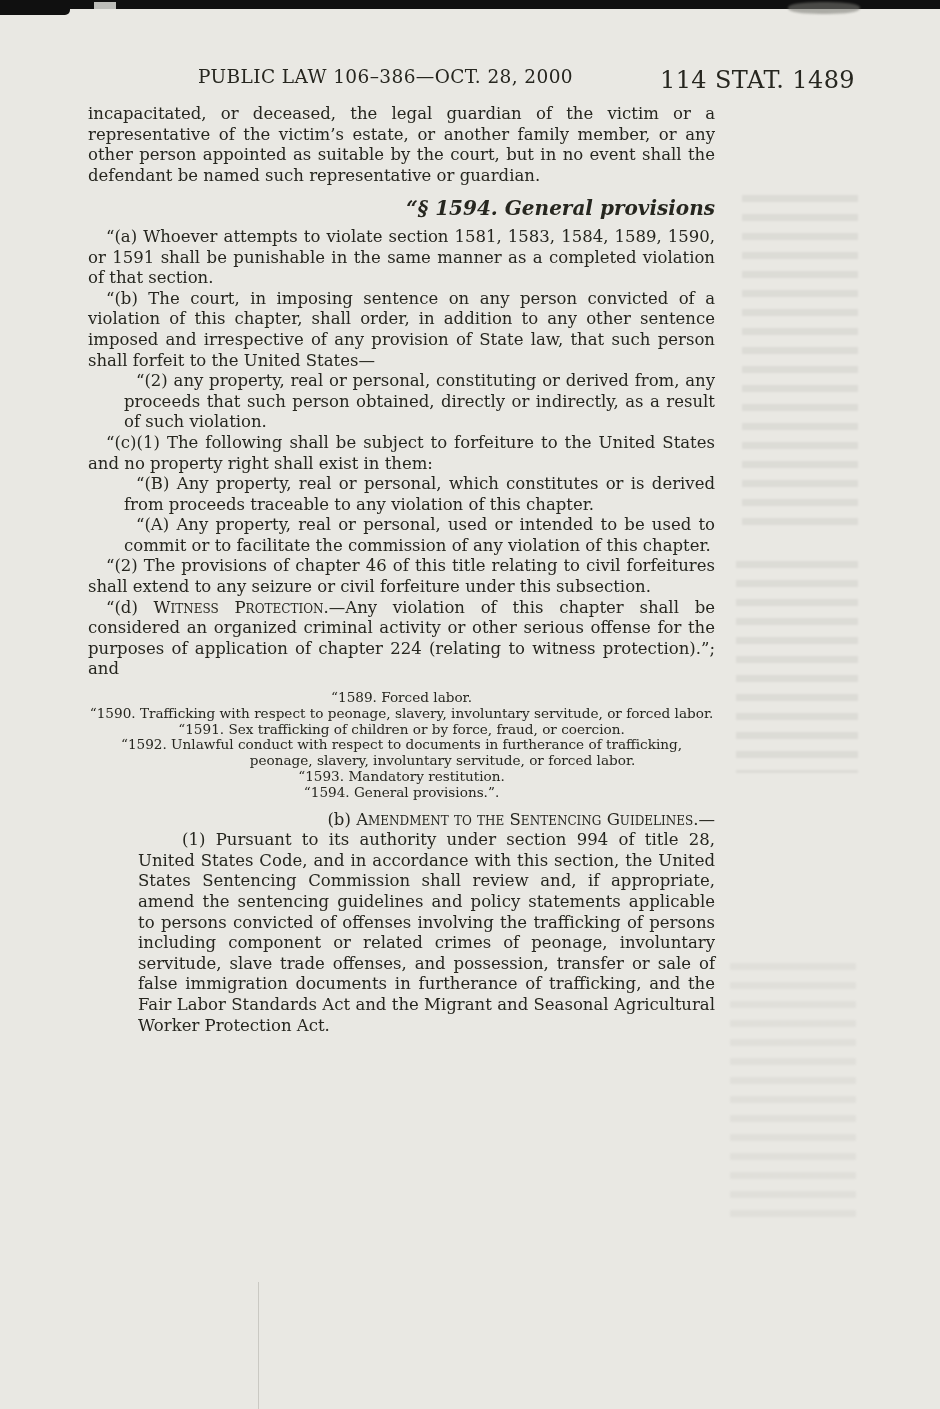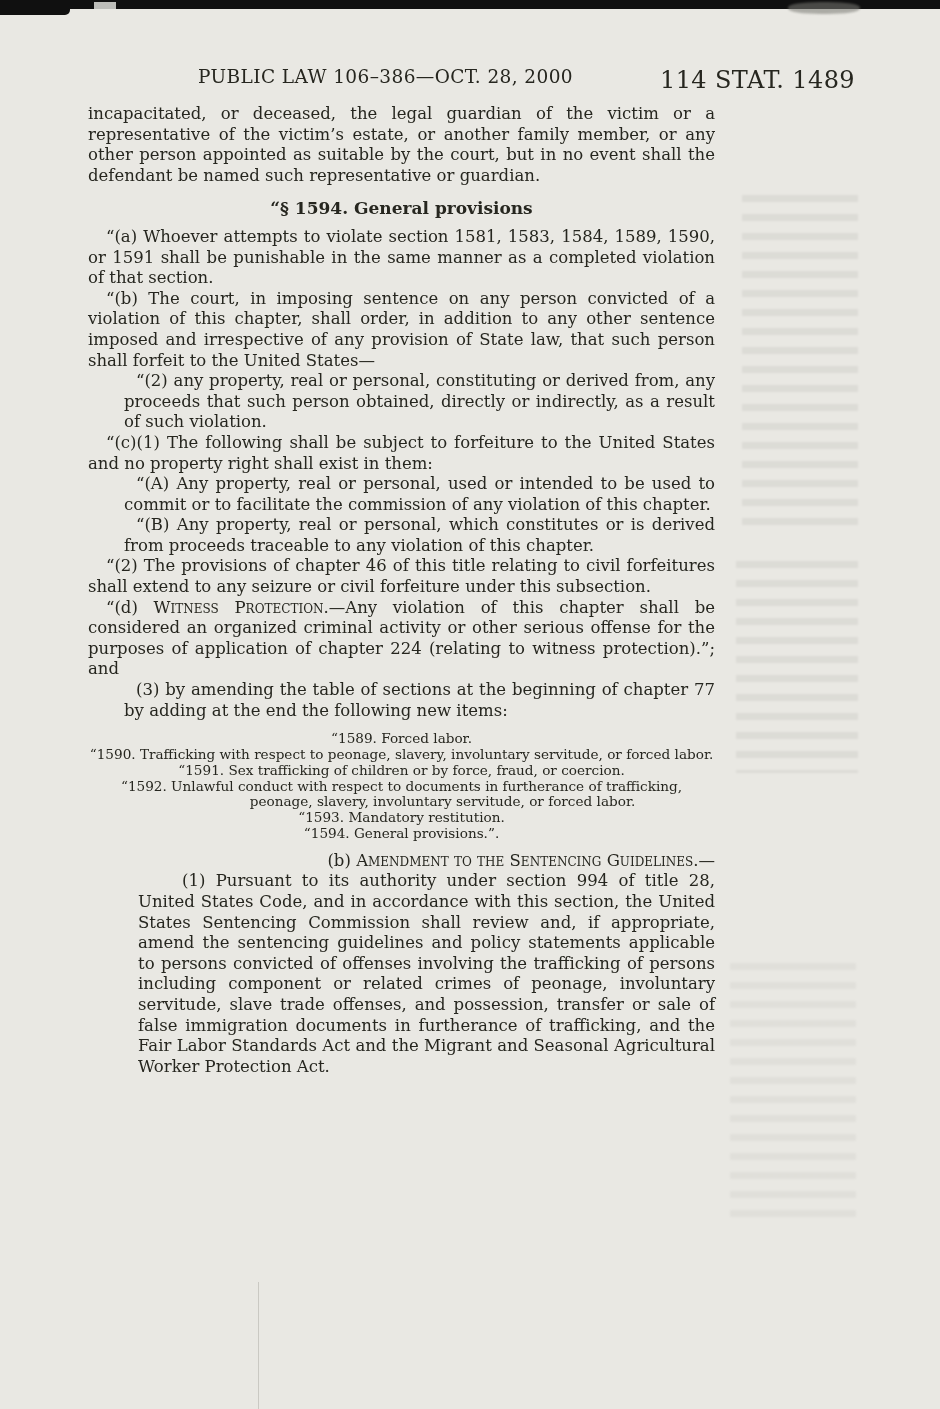--- a/index.html
+++ b/index.html
@@ -27,21 +27,21 @@
 
   
   .header { position: absolute; top: 66px; left: 88px; width: 767px; height: 24px; }
   .header-left { position: absolute; left: 110px; top: 0; font-size: 18.5px; letter-spacing: .4px; white-space: nowrap; }
   .header-right { position: absolute; right: 0; top: 0; font-size: 24px; letter-spacing: .4px; white-space: nowrap; }
 
   
   .content { position: absolute; top: 104px; left: 88px; width: 627px; font-size: 16.5px; line-height: 20.6px; text-align: justify; }
   .content p { margin: 0; text-indent: 18px; }
   p.p-cont { text-indent: 0; }
-  p.p-head { font-weight: bold; text-indent: 0; text-align: center; margin: 12px 0 8px 0; font-size: 17px; }
+  p.p-head { font-weight: bold; text-indent: 0; text-align: right; margin: 12px 0 8px 0; font-size: 20px; font-style: italic; }
   p.p-sub  { margin-left: 36px; text-indent: 12px; }
   p.p-amend { text-indent: 37px; text-align: right; }
   p.p-purs { margin-left: 50px; text-indent: 44px; }
   .sc { font-variant: small-caps; }
 
   
   .toc { margin: 10px 0 9px 0; font-size: 13.6px; line-height: 15.8px; text-align: center; }
   .toc p { margin: 0; padding-left: 82px; text-indent: -82px; }
 </style>
 </head>
@@ -63,25 +63,24 @@
     <span class="header-right">114 STAT. 1489</span>
   </div>
 
   <div class="content">
     <p class="p-cont">incapacitated, or deceased, the legal guardian of the victim or a representative of the victim’s estate, or another family member, or any other person appointed as suitable by the court, but in no event shall the defendant be named such representative or guardian.</p>
     <p class="p-head">“§ 1594. General provisions</p>
     <p>“(a) Whoever attempts to violate section 1581, 1583, 1584, 1589, 1590, or 1591 shall be punishable in the same manner as a completed violation of that section.</p>
     <p>“(b) The court, in imposing sentence on any person convicted of a violation of this chapter, shall order, in addition to any other sentence imposed and irrespective of any provision of State law, that such person shall forfeit to the United States—</p>
     <p class="p-sub">“(2) any property, real or personal, constituting or derived from, any proceeds that such person obtained, directly or indirectly, as a result of such violation.</p>
     <p>“(c)(1) The following shall be subject to forfeiture to the United States and no property right shall exist in them:</p>
+    <p class="p-sub">“(B) Any property, real or personal, which constitutes or is derived from proceeds traceable to any violation of this chapter.</p>
     <p class="p-sub">“(A) Any property, real or personal, used or intended to be used to commit or to facilitate the commission of any violation of this chapter.</p>
-    <p class="p-sub">“(B) Any property, real or personal, which constitutes or is derived from proceeds traceable to any violation of this chapter.</p>
     <p>“(2) The provisions of chapter 46 of this title relating to civil forfeitures shall extend to any seizure or civil forfeiture under this subsection.</p>
     <p><span>“(d) </span><span class="sc">Witness Protection</span><span>.—Any violation of this chapter shall be considered an organized criminal activity or other serious offense for the purposes of application of chapter 224 (relating to witness protection).”; and</span></p>
-    <p class="p-sub">(3) by amending the table of sections at the beginning of chapter 77 by adding at the end the following new items:</p>
 
     <div class="toc">
       <p>“1589. Forced labor.</p>
       <p>“1590. Trafficking with respect to peonage, slavery, involuntary servitude, or forced labor.</p>
       <p>“1591. Sex trafficking of children or by force, fraud, or coercion.</p>
       <p>“1592. Unlawful conduct with respect to documents in furtherance of trafficking, peonage, slavery, involuntary servitude, or forced labor.</p>
       <p>“1593. Mandatory restitution.</p>
       <p>“1594. General provisions.”.</p>
     </div>
 

